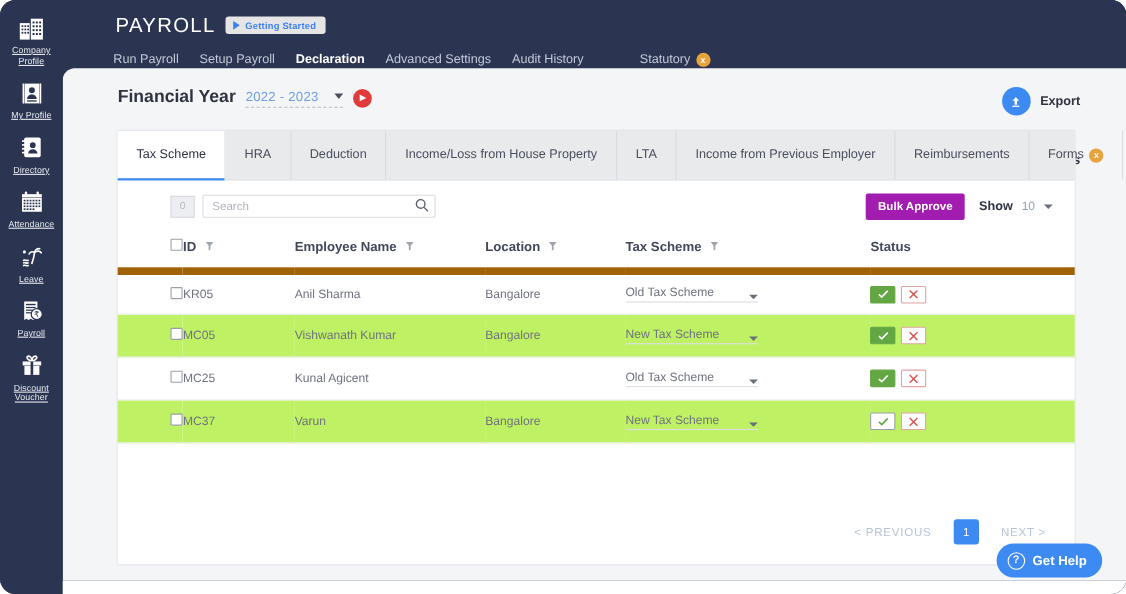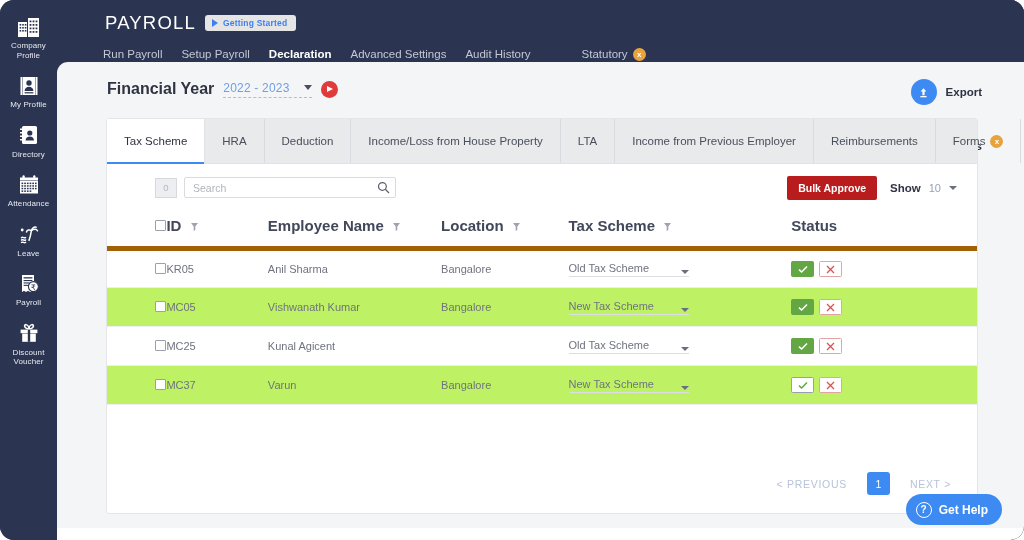--- a/index.html
+++ b/index.html
@@ -39,20 +39,21 @@
     line-height: 28px;
     margin-bottom: 1px;
   }
   .side-ico svg { vertical-align: middle; }
   .side-lbl {
     display: block;
     color: #e7e9ef;
     font-size: 8px;
     line-height: 9.5px;
     letter-spacing: .1px;
+    text-decoration: underline;
   }
 
   
   #page {
     position: absolute; left: 57px; top: 0;
     width: 967px; height: 540px;
     background: #2b3552;
   }
 
   
@@ -241,21 +242,21 @@
   #search-input::placeholder { color: #b0b4bd; }
   #search-icon {
     position: absolute; right: 6px; top: 3px;
     cursor: pointer;
   }
   #toolbar-right {
     margin-left: auto;
     display: flex; align-items: center; gap: 13px;
   }
   #bulk-approve {
-    background: #b91c1c;
+    background: #a21caf;
     color: #ffffff;
     font-size: 10.5px; font-weight: bold;
     border: none; border-radius: 2px;
     padding: 6px 11px;
     cursor: pointer;
     font-family: "Liberation Sans", sans-serif;
   }
   #show-wrap { display: flex; align-items: center; gap: 8px; cursor: pointer; }
   #show-label { font-size: 11.5px; font-weight: bold; color: #2f3342; }
   #show-value { font-size: 11px; color: #95a2b6; }
@@ -263,25 +264,25 @@
     width: 0; height: 0;
     border-left: 4px solid transparent;
     border-right: 4px solid transparent;
     border-top: 4.5px solid #6a6f7c;
   }
 
   
   #table { width: 100%; border-collapse: collapse; table-layout: fixed; }
   #table th {
     text-align: left;
-    font-size: 15px;
+    font-size: 12px;
     font-weight: bold;
     color: #42475a;
     padding: 6px 0 12px 0;
-    border-bottom: 5px solid #a16207;
+    border-bottom: 7px solid #a16207;
   }
   #table td {
     font-size: 11px;
     color: #6f737f;
     padding: 0;
     height: 39px;
     vertical-align: middle;
     border-bottom: 1px solid #eceef1;
   }
   tr.alt td { background: #bef264; }

